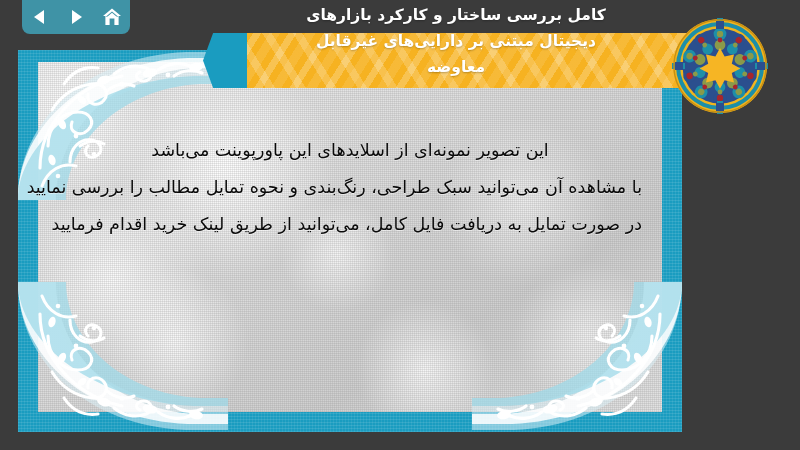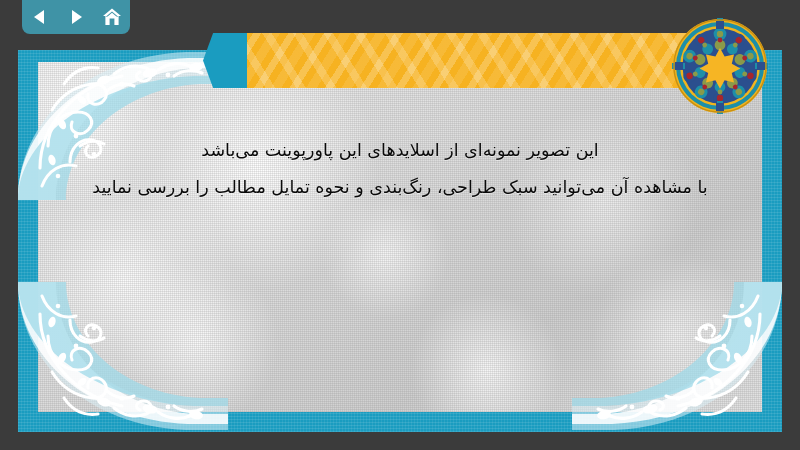--- a/index.html
+++ b/index.html
@@ -20,21 +20,21 @@
     height: 450px;
     background: #3b3b3b;
     overflow: hidden;
   }
 
   
   .slide-frame {
     position: absolute;
     left: 18px;
     top: 50px;
-    width: 764px;
+    width: 664px;
     height: 382px;
     background: #1a9cc0;
     box-sizing: border-box;
     overflow: hidden;
   }
   
   .slide-frame::after {
     content: "";
     position: absolute;
     inset: 0;
@@ -311,28 +311,34 @@
           <circle cx="58" cy="86" r="2.4"></circle>
           <circle cx="40" cy="126" r="2.3"></circle>
           <circle cx="76" cy="104" r="2.2"></circle>
         </g>
       </svg>
     </div>
 
     <div class="body-text">
       <span class="ln">این تصویر نمونه‌ای از اسلایدهای این پاورپوینت می‌باشد</span>
       <span class="ln">با مشاهده آن می‌توانید سبک طراحی، رنگ‌بندی و نحوه تمایل مطالب را بررسی نمایید</span>
+      <span class="ln">در صورت تمایل به دریافت فایل کامل، می‌توانید از طریق لینک خرید اقدام فرمایید</span>
     </div>
   </div>
 
   <div class="title-banner">
     <div class="banner-arrow"></div>
     <div class="banner-body"></div>
   </div>
 
+  <div class="title-text">
+    <span class="tln">کامل بررسی ساختار و کارکرد بازارهای</span>
+    <span class="tln">دیجیتال مبتنی بر دارایی‌های غیرقابل</span>
+    <span class="tln">معاوضه</span>
+  </div>
 
   <div class="medallion">
     <svg width="96" height="96" viewBox="0 0 96 96">
       <circle cx="48" cy="48" r="47" fill="#f0b51e"></circle>
       <circle cx="48" cy="48" r="44" fill="#1d8fa8"></circle>
       <circle cx="48" cy="48" r="40" fill="#f0b51e"></circle>
       <circle cx="48" cy="48" r="37.5" fill="#2b4f8e"></circle>
       <g>
         <g id="petals"></g>
       </g>

